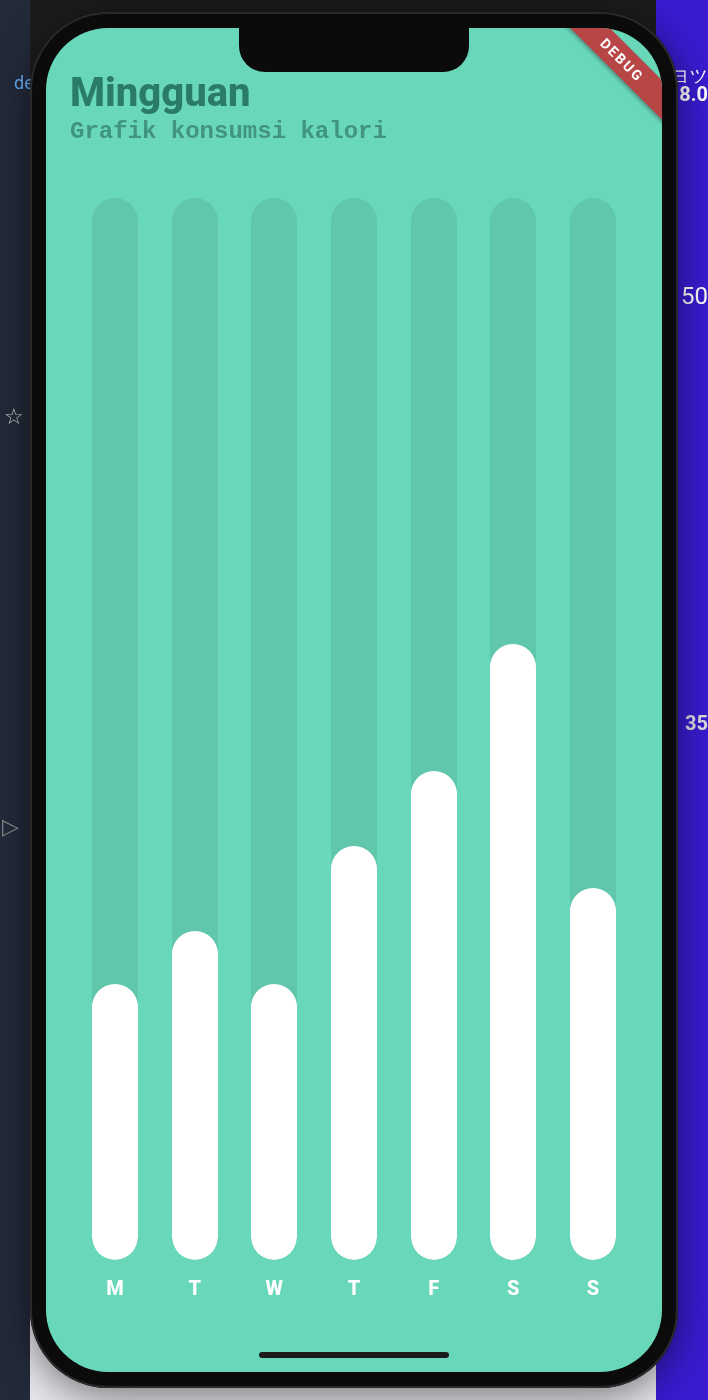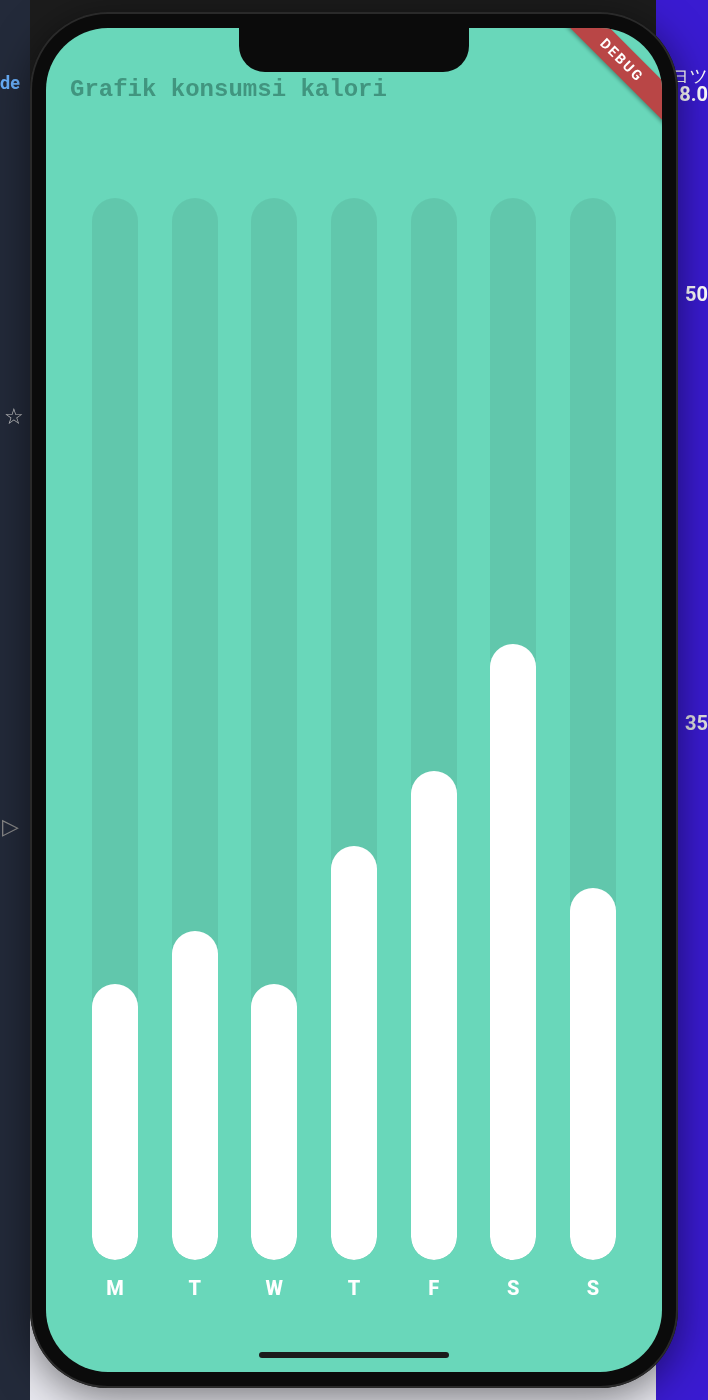--- a/index.html
+++ b/index.html
@@ -18,22 +18,22 @@
       background:
         linear-gradient(90deg, #232a3a 0 30px, transparent 30px) 0 0 / 100% 100% no-repeat,
         linear-gradient(90deg, transparent 0 656px, #3a1bd1 656px) 0 0 / 100% 100% no-repeat,
         linear-gradient(180deg, #1c1c1c 0 60px, #1f1f1f 60px 200px, #e8e8ef 200px) 0 0 / 100% 100% no-repeat;
     }
     .back-link {
       position: absolute;
       left: 0; top: 72px;
       color: #68aef8;
       font-size: 18px;
-      padding-left: 0;
-      font-weight: 700;
+      padding-left: 14px;
+      font-weight: 400;
     }
     .back-star {
       position: absolute;
       left: 4px; top: 404px;
       color: #cfcfcf;
       font-size: 22px;
     }
     .back-tri {
       position: absolute;
       left: 2px; top: 814px;
@@ -42,21 +42,21 @@
     }
     .right-strip-text {
       position: absolute;
       right: 0; top: 64px;
       color: #fff;
       font-size: 18px;
       font-weight: 400;
       writing-mode: horizontal-tb;
     }
     .right-num1 { position: absolute; right: 0; top: 82px; color:#fff; font-size: 20px; font-weight:700; }
-    .right-num2 { position: absolute; right: 0; top: 282px; color:#fff; font-size: 20px; font-weight:700; }
+    .right-num2 { position: absolute; right: 0; top: 282px; color:#fff; font-size: 24px; font-weight:400; }
     .right-num3 { position: absolute; right: 0; top: 711px; color:#e1e1e1; font-size: 20px; font-weight:700; }
 
     
     .phone {
       position: absolute;
       left: 30px;
       top: 12px;
       width: 648px;
       height: 1376px;
       border-radius: 78px;
@@ -245,20 +245,21 @@
 
 <div class="phone">
   <div class="screen">
 
     <div class="notch"></div>
 
     <div class="debug-ribbon">DEBUG</div>
 
 
     <div class="titles">
+      <div class="title">Mingguan</div>
       <div class="subtitle">Grafik konsumsi kalori</div>
     </div>
 
     <div class="chart-area" id="chart">
         <div class="bar-col">
           <div class="bar-track">
             <div class="bar-fill" style="height: 26%;"></div>
           </div>
           <div class="bar-label">M</div>
         </div>

